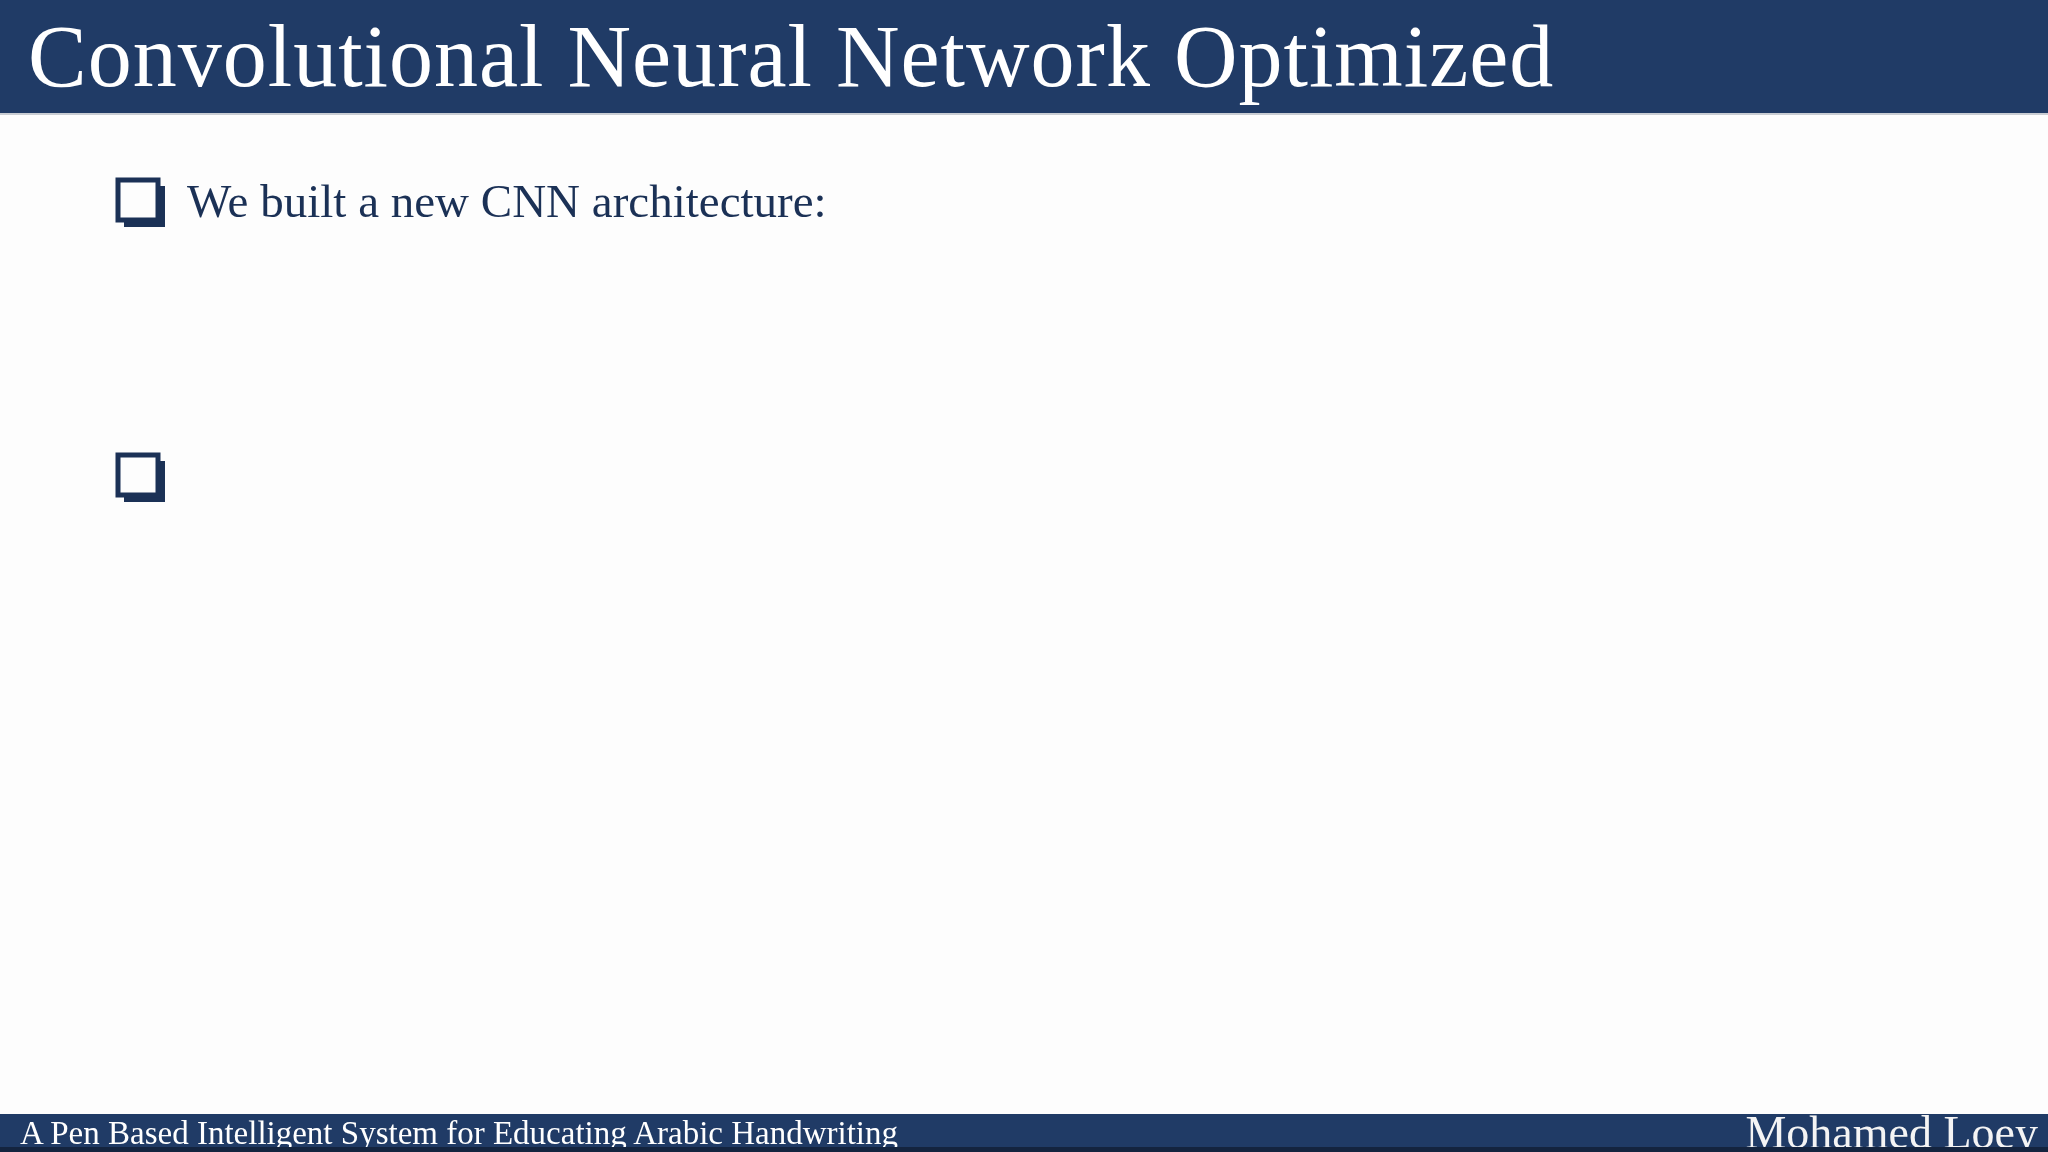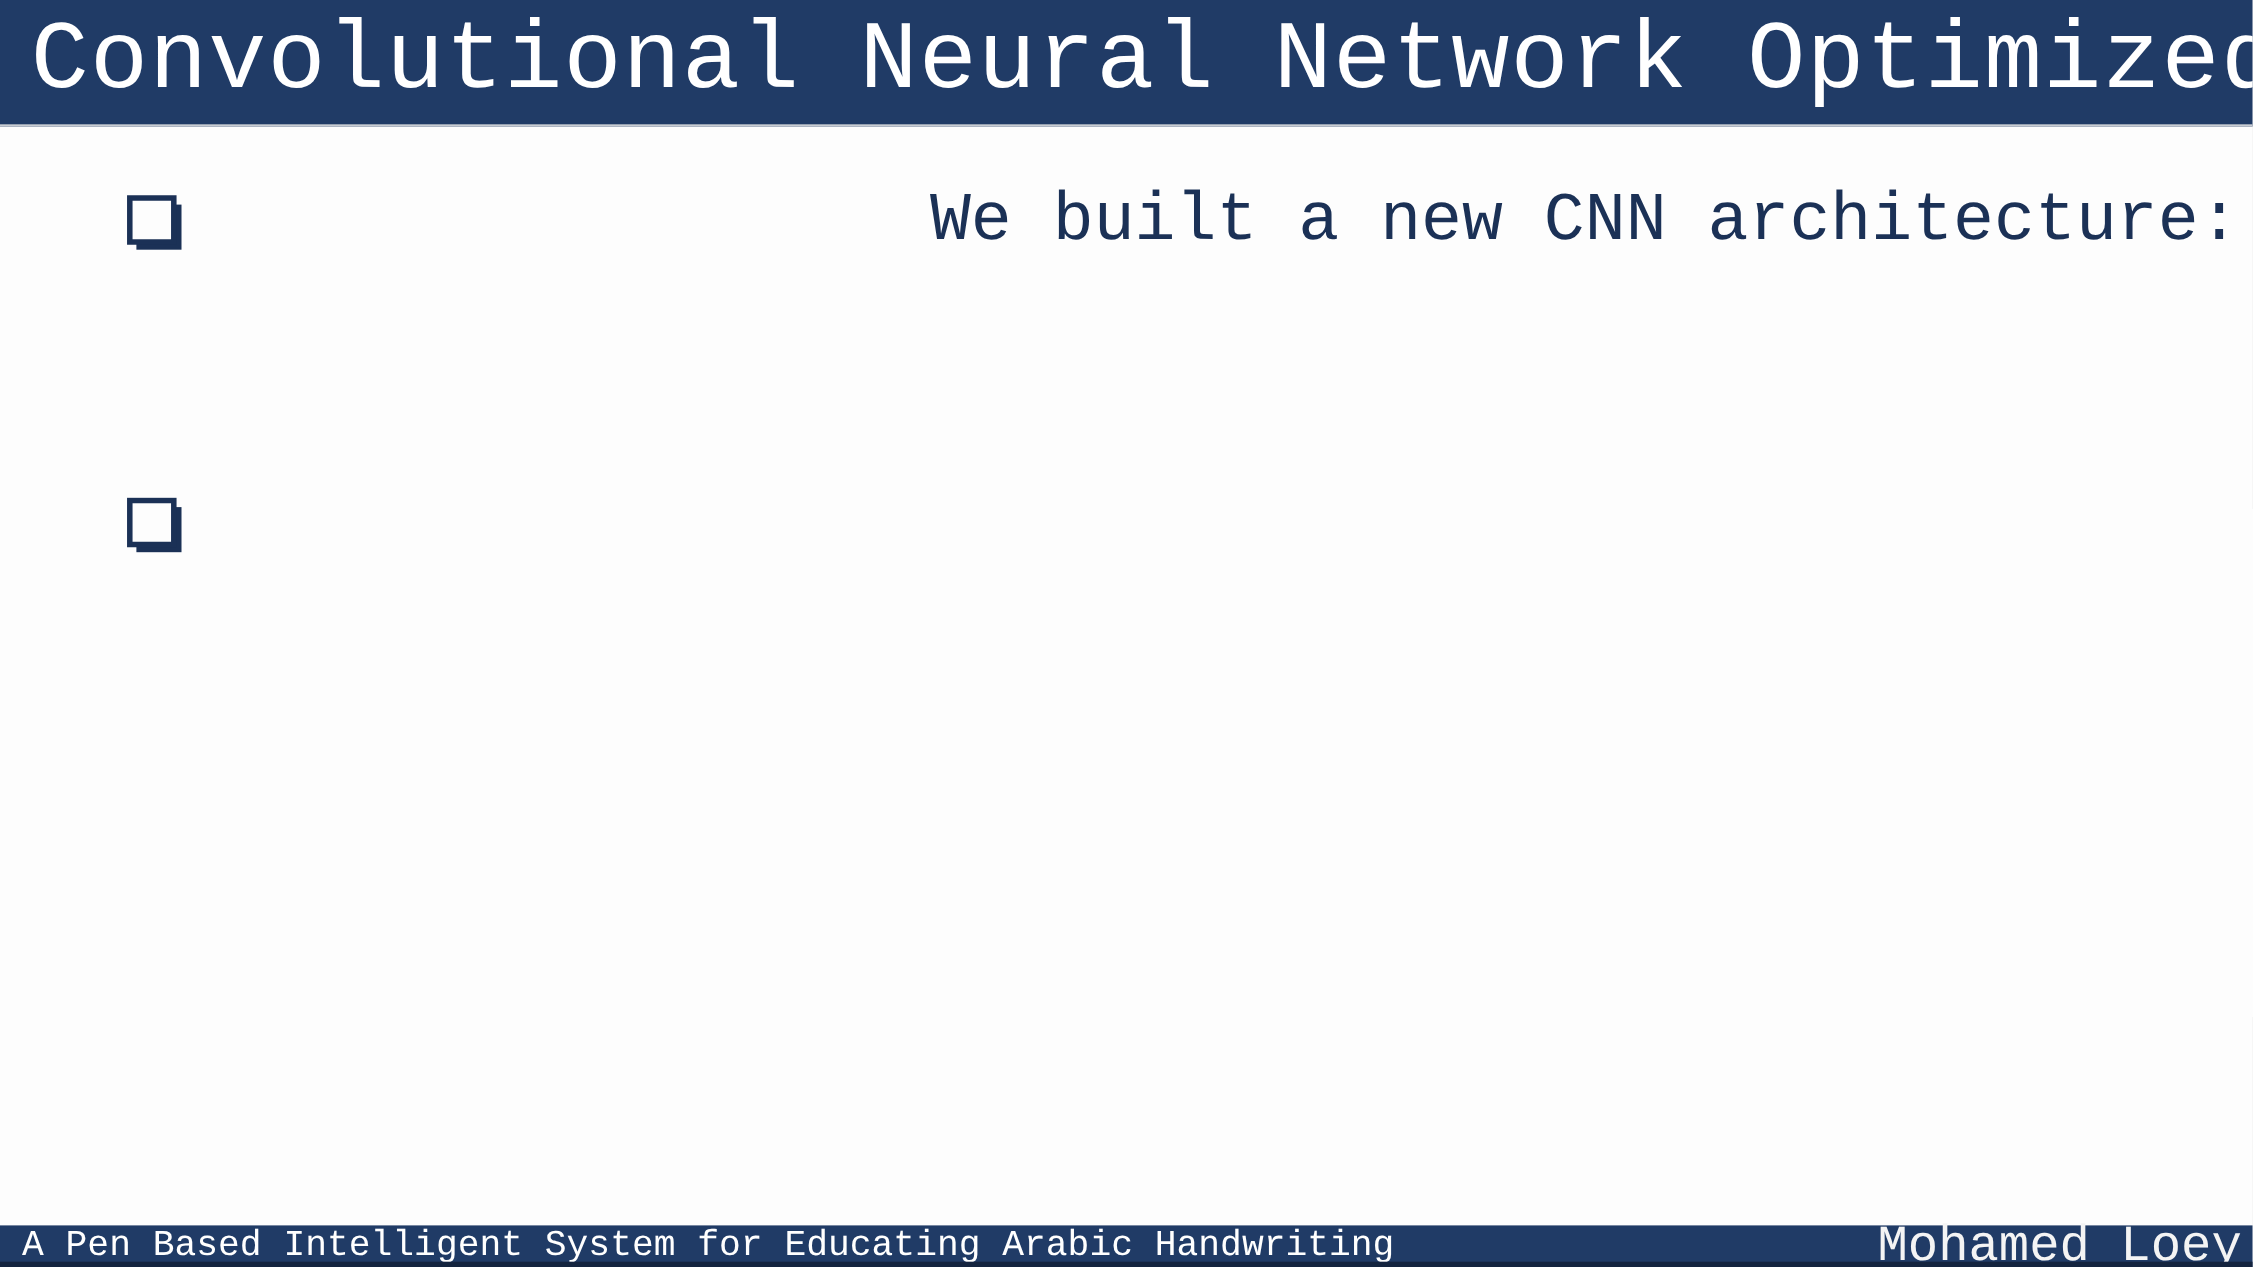--- a/index.html
+++ b/index.html
@@ -2,21 +2,21 @@
 <html style="--header-bg: #203b66; --footer-bg: #203b66; --footer-bottom-edge: #14243f; --header-divider: #c9cdd3; --title-text: #ffffff; --body-text: #1b3156; --body-bg: #fdfdfd;"><head>
 <meta charset="utf-8">
 <style>
   html, body { margin: 0; padding: 0; background: #e8e8e8; }
   .slide {
     position: relative;
     width: 2048px;
     height: 1152px;
     background: var(--body-bg, #fdfdfd);
     overflow: hidden;
-    font-family: Liberation Mono, monospace;
+    font-family: Liberation Serif, serif;
   }
 
   
   .titlebar {
     position: absolute;
     top: 0; left: 0; right: 0;
     height: 113px;
     background: var(--header-bg, #203b66);
     border-bottom: 2px solid var(--header-divider, #c9cdd3);
     box-sizing: content-box;
@@ -31,24 +31,23 @@
     color: var(--title-text, #ffffff);
     white-space: nowrap;
   }
 
   
   .bullet {
     position: absolute;
     left: 115px;
     right: 12px;
     padding-left: 72px;
-    font-size: 62px;
+    font-size: 47px;
     line-height: 118px;
     color: var(--body-text, #1b3156);
-    text-align: right;
   }
   .bullet-1 { top: 142px; }
   .bullet-2 { top: 417px; }
   .bullet .bullet-icon {
     position: absolute;
     left: 0;
     top: 35px;
     width: 52px;
     height: 52px;
     display: block;

